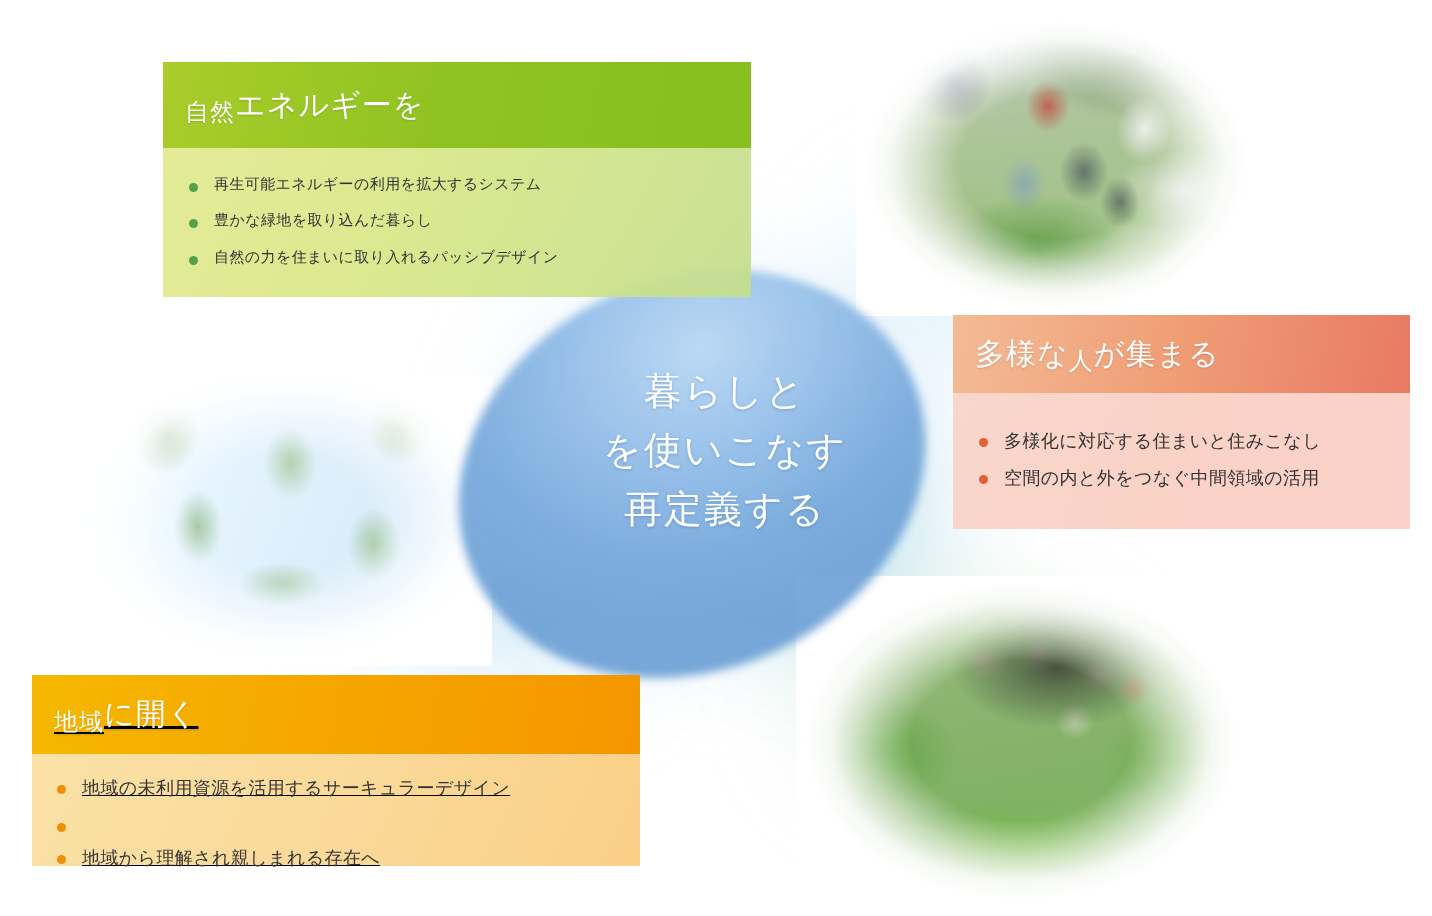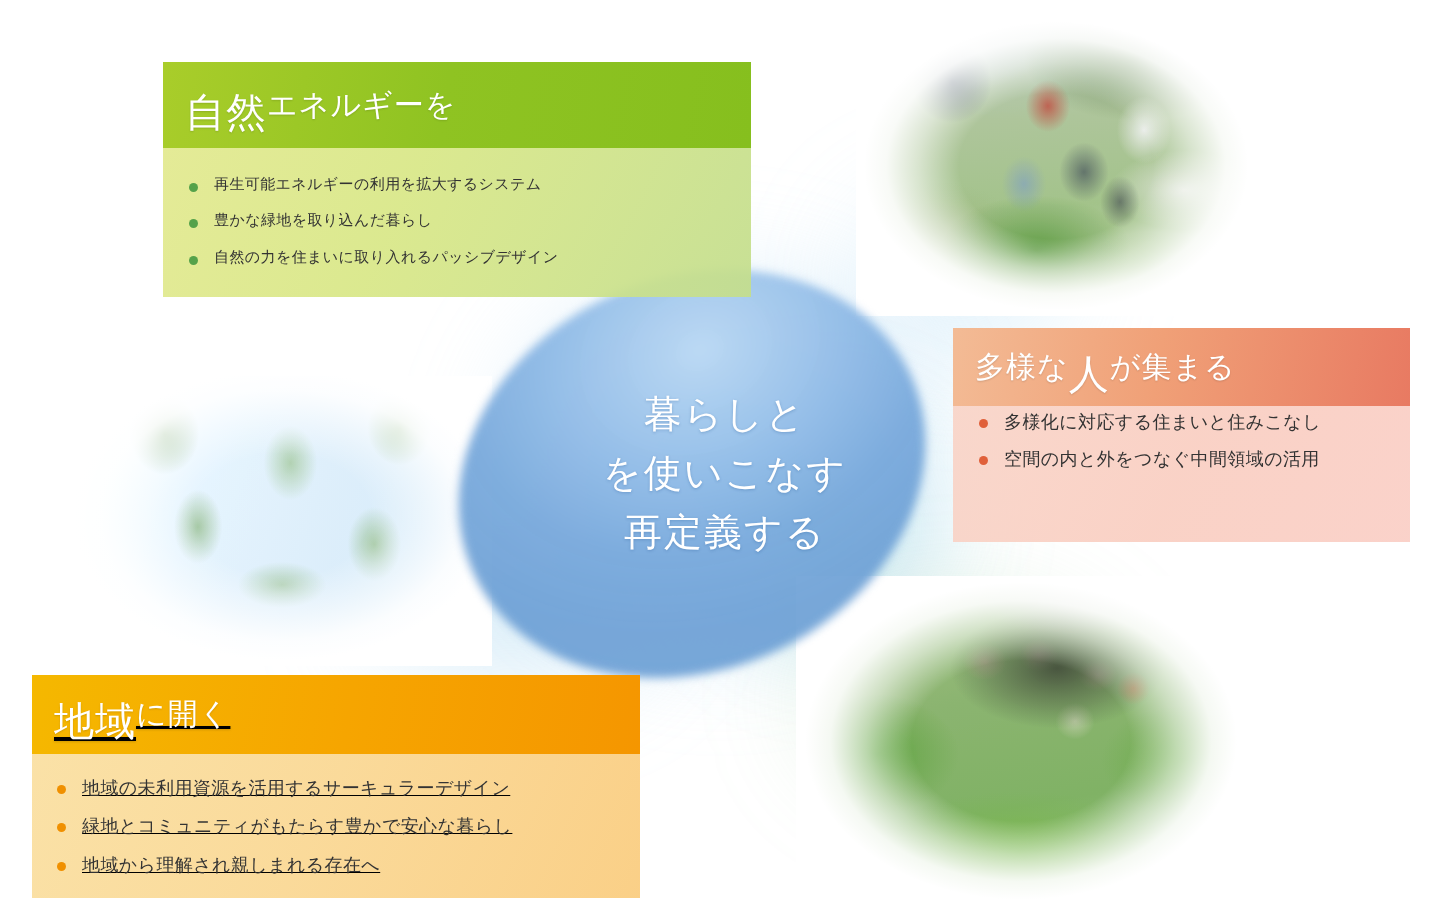--- a/index.html
+++ b/index.html
@@ -100,35 +100,35 @@
     position:absolute; left:452px; top:278px; width:480px; height:392px;
     transform:rotate(-24deg);
     border-radius:50%;
     background:
       radial-gradient(ellipse 70% 70% at 62% 22%,
         rgba(186,216,243,.95) 0%, rgba(146,188,231,.96) 44%,
         rgba(122,170,220,.96) 72%, rgba(112,162,214,.95) 100%);
     filter:blur(5px);
   }
   #core-text {
-    position:absolute; left:560px; top:385px; width:330px;
+    position:absolute; left:560px; top:362px; width:330px;
     text-align:center; color:#ffffff;
     font-size:38px; line-height:1.55; letter-spacing:2px;
     text-shadow:0 1px 3px rgba(40,90,150,.32);
   }
   #core-text div { white-space:nowrap; }
 
   
   .panel { position:absolute; }
   .panel-header {
     color:#ffffff; display:flex; align-items:center;
     padding-left:22px; letter-spacing:1px;
     text-shadow:0 1px 2px rgba(0,0,0,.14);
   }
-  .hd-big   { font-size:40px;margin-top:14px; }
+  .hd-big   { font-size:24px;margin-top:14px; }
   .hd-small { font-size:30px; }
   .panel-body { padding:26px 20px 20px 26px; }
   .bullet-row { display:flex; align-items:flex-start; margin-bottom:16px; }
   .bullet-row:last-child { margin-bottom:0; }
   .bullet-dot {
     width:9px; height:9px; border-radius:50%;
     flex:0 0 9px; margin-top:9px; margin-right:16px;
   }
   .bullet-text { font-size:15px; color:#333333; line-height:1.35; letter-spacing:.4px; }
 
@@ -138,41 +138,41 @@
     height:86px;
     background:linear-gradient(100deg,#a9cd2a 0%,#8fc322 48%,#86bf1e 100%);
   }
   #panel-nature .panel-body {
     height:149px;
     background:linear-gradient(115deg, rgba(226,233,142,.92) 0%, rgba(216,231,134,.92) 40%, rgba(196,222,140,.92) 100%);
   }
   #panel-nature .bullet-dot { background:#55a24a; }
 
   
-  #panel-people { left:953px; top:328px; width:457px; }
+  #panel-people { left:953px; top:315px; width:457px; }
   #panel-people .panel-header {
     height:78px;
     background:linear-gradient(100deg,#f3bb95 0%,#f0a077 45%,#e87a62 100%);
   }
   #panel-people .panel-body {
-    height:136px; padding-top:4px;
+    height:136px; padding-top:36px;
     background:linear-gradient(115deg, rgba(249,211,198,.9) 0%, rgba(249,205,192,.9) 50%, rgba(250,205,196,.9) 100%);
   }
   #panel-people .bullet-dot { background:#e0603a; }
   #panel-people .bullet-row { margin-bottom:13px; }
   #panel-people .bullet-text { font-size:18px; }
 
   
   #panel-community { left:32px; top:675px; width:608px;text-decoration:underline; }
   #panel-community .panel-header {
     height:79px;
     background:linear-gradient(100deg,#f5b800 0%,#f6a500 52%,#f59600 100%);
   }
   #panel-community .panel-body {
-    height:144px; padding-top:22px;
+    height:112px; padding-top:22px;
     background:linear-gradient(115deg, rgba(250,223,160,.93) 0%, rgba(250,215,146,.93) 48%, rgba(250,204,126,.93) 100%);
     padding-left:25px;
   }
   #panel-community .bullet-dot { background:#f09000; }
   #panel-community .bullet-row { margin-bottom:14px; }
   #panel-community .bullet-text { font-size:18px; }
 </style>
 </head>
 <body>
 
@@ -250,20 +250,19 @@
     <span class="hd-big">地域</span>
     <span class="hd-small">に開く</span>
   </div>
   <div class="panel-body">
     <div class="bullet-row">
       <span class="bullet-dot"></span>
       <span class="bullet-text">地域の未利用資源を活用するサーキュラーデザイン</span>
     </div>
     <div class="bullet-row">
       <span class="bullet-dot"></span>
-      <span class="bullet-text">緑地とコミュニティがもたらす豊かで安心な暮らし</span>
     </div>
     <div class="bullet-row">
       <span class="bullet-dot"></span>
       <span class="bullet-text">地域から理解され親しまれる存在へ</span>
     </div>
   </div>
 </div>
 
 </body></html>

